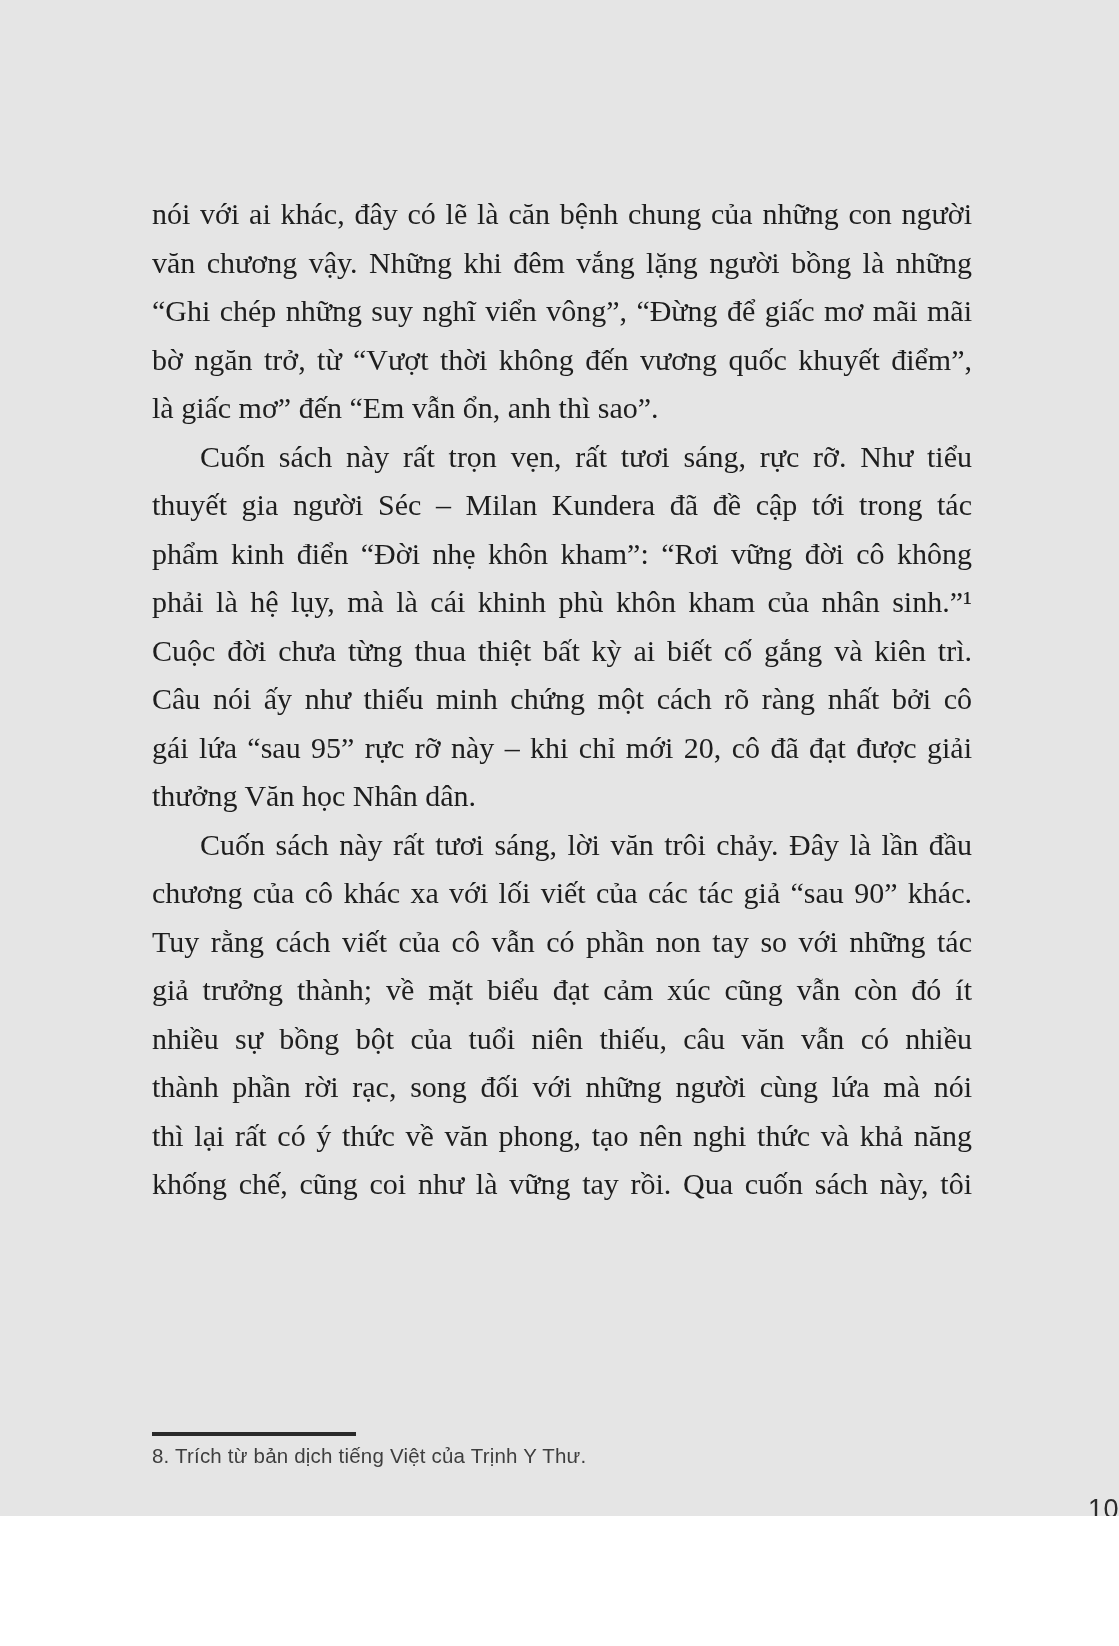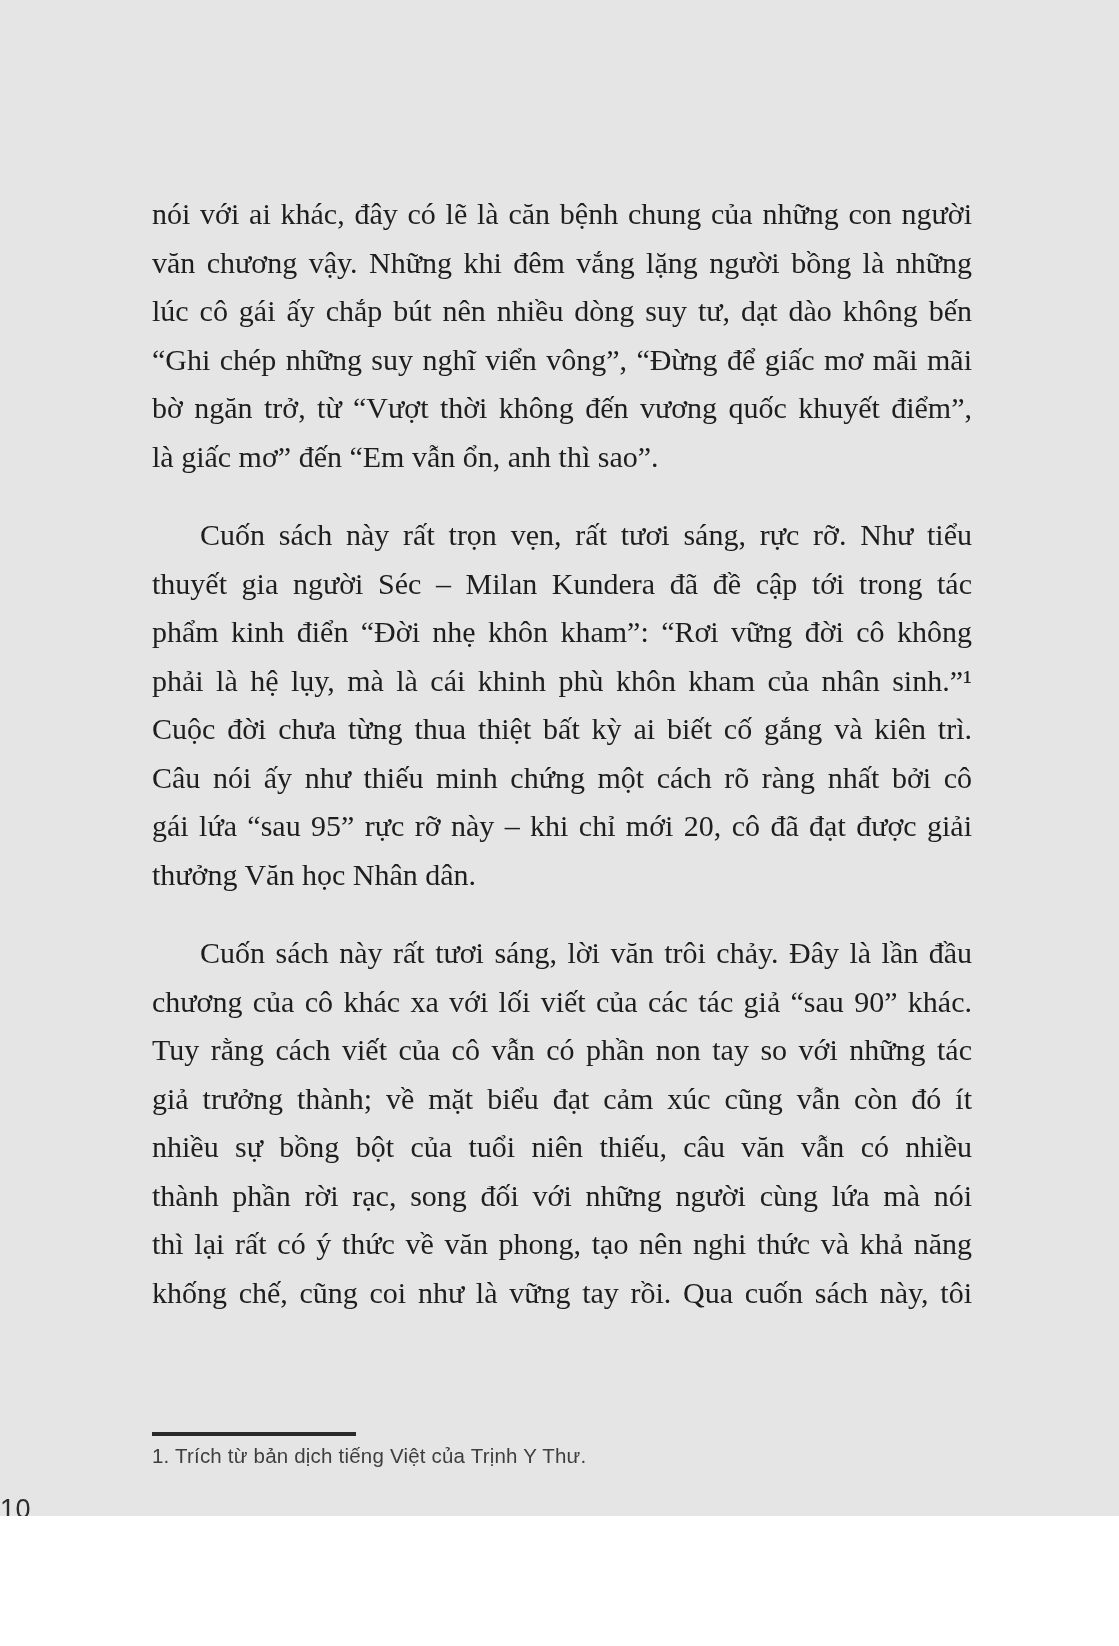--- a/index.html
+++ b/index.html
@@ -16,21 +16,21 @@
   .body-text {
     position: absolute;
     top: 190px;
     left: 152px;
     width: 820px;
     font-size: 30px;
     line-height: 48.5px;
     color: #1e1e1e;
   }
   .para { margin: 0; }
-  .para + .para { margin-top: 30px; }
+  .para + .para { }
   .pline {
     text-align: justify;
     text-align-last: justify;
     white-space: normal;
   }
   .pline.end { text-align-last: left; }
   .pline.indent { text-indent: 48px; }
   .footnote-rule {
     position: absolute;
     top: 1432px;
@@ -48,39 +48,38 @@
     font-size: 20.5px;
     line-height: 28px;
     color: #3e3e3e;
     letter-spacing: 0.2px;
   }
   .page-number {
     position: absolute;
     top: 1494px;
     left: 0;
     width: 100%;
-    text-align: left;
+    text-align: right;
     font-family: "Liberation Sans", "DejaVu Sans", sans-serif;
     font-size: 27px;
     font-weight: 400;
     color: #2c2c2c;
     letter-spacing: 0.5px;
   }
 </style>
 </head>
 <body>
 
 <div class="page">
 
   <main class="body-text">
 
     <div class="para">
       <div class="pline">nói với ai khác, đây có lẽ là căn bệnh chung của những con người</div>
       <div class="pline">văn chương vậy. Những khi đêm vắng lặng người bồng là những</div>
-      <div class="pline">lúc cô gái ấy chắp bút nên nhiều dòng suy tư, dạt dào không bến</div>
       <div class="pline">“Ghi chép những suy nghĩ viển vông”, “Đừng để giấc mơ mãi mãi</div>
       <div class="pline">bờ ngăn trở, từ “Vượt thời không đến vương quốc khuyết điểm”,</div>
       <div class="pline end">là giấc mơ” đến “Em vẫn ổn, anh thì sao”.</div>
     </div>
 
     <div class="para">
       <div class="pline indent">Cuốn sách này rất trọn vẹn, rất tươi sáng, rực rỡ. Như tiểu</div>
       <div class="pline">thuyết gia người Séc – Milan Kundera đã đề cập tới trong tác</div>
       <div class="pline">phẩm kinh điển “Đời nhẹ khôn kham”: “Rơi vững đời cô không</div>
       <div class="pline">phải là hệ lụy, mà là cái khinh phù khôn kham của nhân sinh.”¹</div>
@@ -98,17 +97,17 @@
       <div class="pline">nhiều sự bồng bột của tuổi niên thiếu, câu văn vẫn có nhiều</div>
       <div class="pline">thành phần rời rạc, song đối với những người cùng lứa mà nói</div>
       <div class="pline">thì lại rất có ý thức về văn phong, tạo nên nghi thức và khả năng</div>
       <div class="pline">khống chế, cũng coi như là vững tay rồi. Qua cuốn sách này, tôi</div>
     </div>
 
   </main>
 
   <div class="footnote-rule"></div>
 
-  <div class="footnote">1. Trích từ bản dịch tiếng Việt của Trịnh Y Thư.</div>
+  <div class="footnote">8. Trích từ bản dịch tiếng Việt của Trịnh Y Thư.</div>
 
   <div class="page-number">10</div>
 
 </div>
 
 </body></html>

